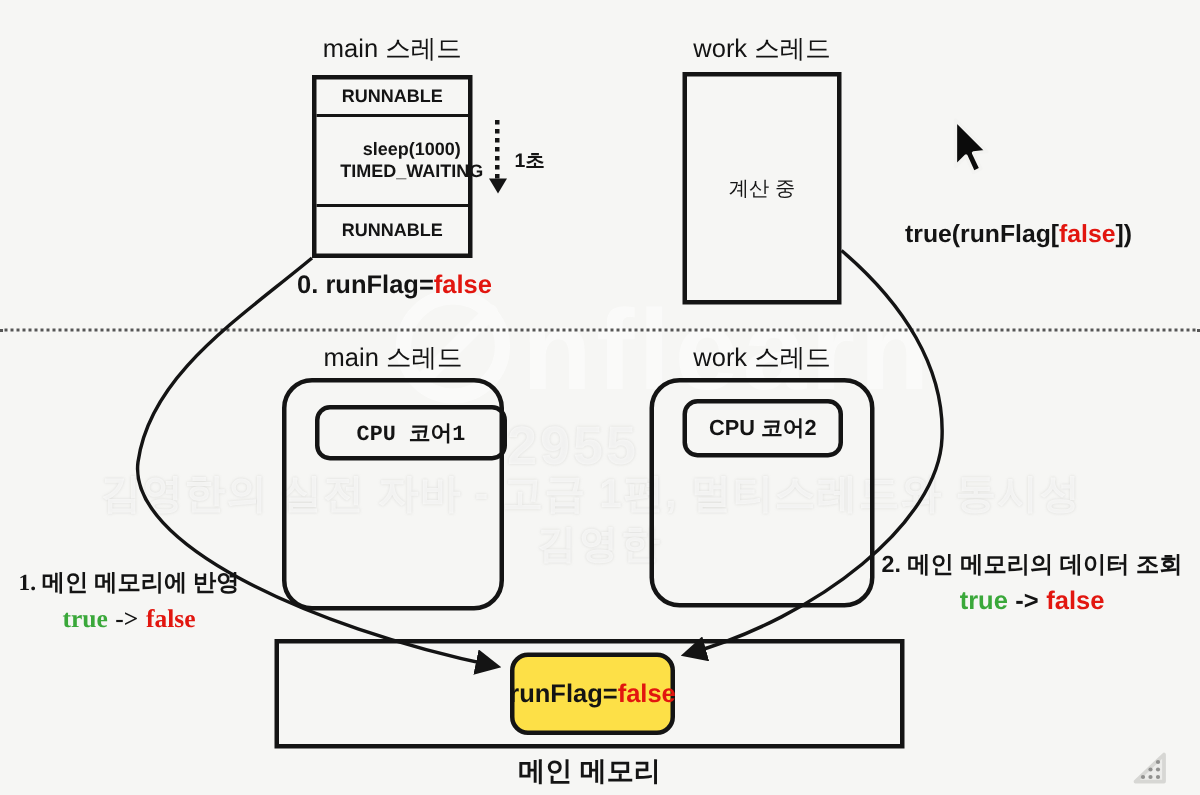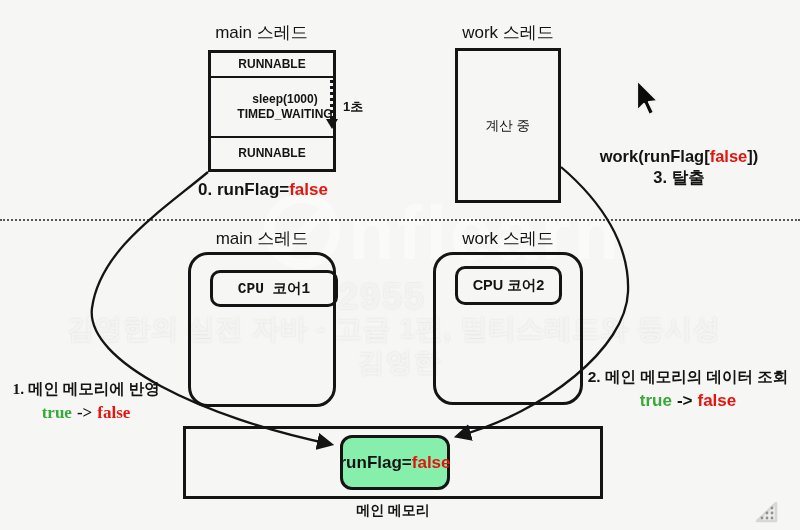--- a/index.html
+++ b/index.html
@@ -21,21 +21,21 @@
 
   
   .sec-title{font-size:17px;font-weight:normal;}
   .t-main-top{left:208px;top:21px;width:107px;}
   .t-work-top{left:450px;top:21px;width:116px;}
   .t-main-bot{left:188px;top:227px;width:148px;}
   .t-work-bot{left:433px;top:227px;width:150px;}
 
   
   .state-box{
-    left:208px;top:50px;width:128px;height:122px;box-sizing:border-box;
+    left:208px;top:50px;width:107px;height:122px;box-sizing:border-box;
     border:3px solid #141414;display:flex;flex-direction:column;
   }
   .state-row{display:flex;align-items:center;justify-content:center;
     font-size:12px;font-weight:bold;line-height:1.25;flex-direction:column;}
   .state-row.r1{height:23px;border-bottom:2.5px solid #141414;}
   .state-row.r2{flex:1;border-bottom:2.5px solid #141414;padding-left:26px;}
   .state-row.r3{height:31px;}
 
   
   .sleep-arrow{left:330px;top:80px;width:0;height:39px;border-left:3px dotted #141414;}
@@ -67,23 +67,23 @@
   
   .step-label{font-size:15.5px;font-weight:bold;line-height:1.35;}
   .step1{left:6px;top:379px;width:160px;text-align:center;font-family:Liberation Serif, serif;}
   .step2{left:586px;top:367px;width:204px;text-align:center;}
   .tf-line{font-size:17px;font-weight:bold;margin-top:2px;}
   .tf-arrow{margin:0 5px;}
 
   
   .memory-box{left:183px;top:426px;width:420px;height:73px;box-sizing:border-box;border:3.5px solid #141414;}
   .runflag-box{left:340px;top:435px;width:110px;height:55px;box-sizing:border-box;
-    border:3.5px solid #141414;border-radius:12px;background:#86efac;
+    border:3.5px solid #141414;border-radius:12px;background:#fde047;
     display:flex;align-items:center;justify-content:center;font-size:17px;font-weight:bold;}
-  .memory-label{left:183px;top:502px;width:420px;text-align:center;font-size:14px;font-weight:600;font-family:Liberation Serif, serif;}
+  .memory-label{left:183px;top:502px;width:420px;text-align:center;font-size:18px;font-weight:600;}
 
   .red{color:#e2160f;}
   .green{color:#3aa83a;}
 
   .curve-layer{position:absolute;inset:0;z-index:3;pointer-events:none;}
   .diagram{position:absolute;inset:0;z-index:2;}
   .cursor-layer{position:absolute;inset:0;z-index:5;pointer-events:none;}
 </style>
 </head>
 <body>
@@ -120,23 +120,22 @@
     <div class="abs step0 nowrap">
       <span>0. runFlag=</span><span class="red">false</span>
     </div>
 
     <div class="abs sec-title center t-work-top">work 스레드</div>
     <div class="abs work-box-top">
       <span>계산 중</span>
     </div>
     <div class="abs while-group">
       <div class="nowrap">
-        <span>work(runFlag[</span><span class="red">false</span><span>])</span>
+        <span>true(runFlag[</span><span class="red">false</span><span>])</span>
       </div>
-      <div class="step3">3. 탈출</div>
     </div>
 
     <div class="abs divider"></div>
 
     <div class="abs sec-title center t-main-bot">main 스레드</div>
     <div class="abs round-box main-box-bot"></div>
     <div class="abs cpu-box cpu1">CPU 코어1</div>
 
     <div class="abs sec-title center t-work-bot">work 스레드</div>
     <div class="abs round-box work-box-bot"></div>

